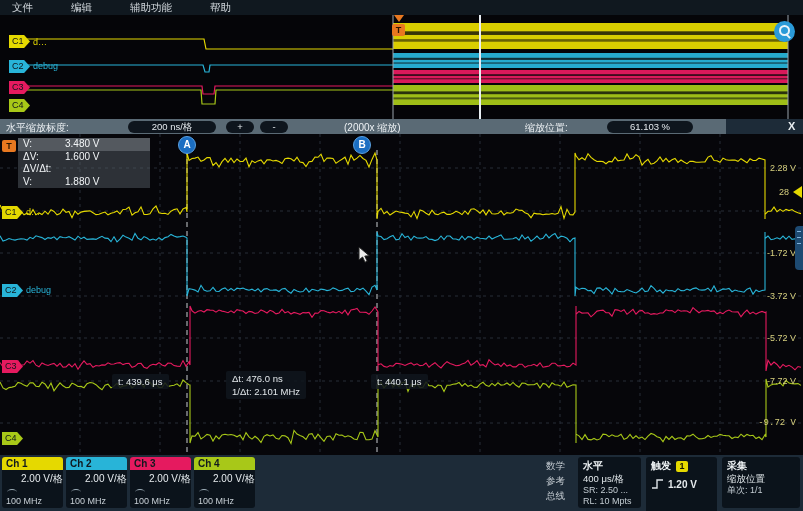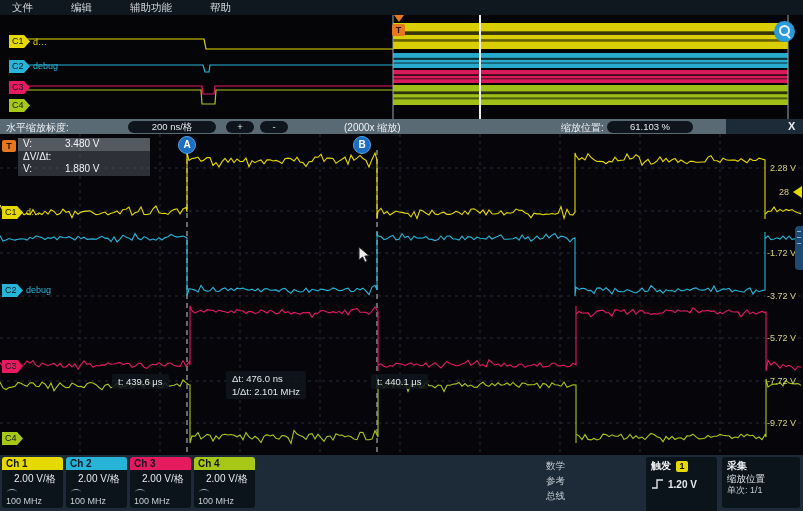--- a/index.html
+++ b/index.html
@@ -49,21 +49,21 @@
   #right-labels span{position:absolute;right:7px;color:#d6cf7e;font-size:9px;}
   #trig-frag{position:absolute;right:14px;top:53px;color:#d6cf7e;font-size:9px;}
   #trig-arrow{position:absolute;right:1px;top:52px;width:0;height:0;border-top:6px solid transparent;border-bottom:6px solid transparent;border-right:9px solid #e5d900;}
   #right-handle{position:absolute;right:0;top:92px;width:8px;height:44px;background:#1d4a72;border-radius:4px 0 0 4px;}
   #right-handle i{display:block;height:1px;background:#7fb2dc;margin:5px 2px 0 2px;}
   #mouse-cursor{position:absolute;left:358px;top:112px;}
   
   #bottombar{position:absolute;top:455px;left:0;width:803px;height:56px;background:#1d2b38;}
   .chbadge{position:absolute;top:2px;width:61px;height:51px;background:#0b131b;border-radius:3px;overflow:hidden;}
   .chbadge .hd{height:13px;font-size:10px;font-weight:bold;color:#11181f;line-height:13px;padding-left:4px;}
-  .chbadge .v{font-size:10px;color:#e6ebee;padding:2px 0 0 12px;}
+  .chbadge .v{font-size:10px;color:#e6ebee;padding:2px 0 0 19px;}
   .bw-icon{display:block;width:10px;height:5px;border-top:1.5px solid #9fb0ba;border-radius:100% 100% 0 0;margin:3px 0 1px 5px;}
   .chbadge .bw{font-size:9px;color:#c8d0d6;padding-left:4px;}
   .side-btn{position:absolute;left:546px;font-size:9.5px;color:#c6cdd3;}
   .panel{position:absolute;top:2px;background:#0b131b;border-radius:3px;box-sizing:border-box;padding:2px 5px;color:#dfe5e9;}
   .panel .ti{font-size:10px;font-weight:bold;color:#f0f4f6;}
   .panel .row{font-size:9px;color:#c3ccd2;line-height:11.5px;}
   .panel .row.big{font-size:9.5px;color:#e2e8eb;}
   #trig-panel .hd-row{display:flex;align-items:center;gap:5px;}
   #trig-src{width:12px;height:11px;background:#e5d900;border-radius:2px;color:#151400;font-size:9px;font-weight:bold;text-align:center;line-height:11px;}
   #trig-level-row{display:flex;align-items:center;gap:4px;margin-top:5px;font-size:10px;color:#e6ebee;font-weight:bold;}
@@ -115,21 +115,21 @@
     <span class="lens-handle"></span>
   </div>
 </div>
 
 <div id="zoombar">
   <span class="zb-label" style="left:6px;">水平缩放标度:</span>
   <span class="pill" style="left:128px;width:88px;">200 ns/格</span>
   <span class="pill" style="left:226px;width:28px;">+</span>
   <span class="pill" style="left:260px;width:28px;">-</span>
   <span class="zb-label" style="left:344px;">(2000x 缩放)</span>
-  <span class="zb-label" style="left:525px;margin-left:36px;">缩放位置:</span>
+  <span class="zb-label" style="left:525px;">缩放位置:</span>
   <span class="pill" style="left:607px;width:86px;">61.103 %</span>
   <span id="zb-close">X</span>
 </div>
 
 <div id="main">
   <svg id="main-svg" width="803" height="321">
       <line x1="80" y1="0" x2="80" y2="321" stroke="#262d36" stroke-dasharray="3,4" stroke-width="1"></line>
       <line x1="160" y1="0" x2="160" y2="321" stroke="#262d36" stroke-dasharray="3,4" stroke-width="1"></line>
       <line x1="240" y1="0" x2="240" y2="321" stroke="#262d36" stroke-dasharray="3,4" stroke-width="1"></line>
       <line x1="320" y1="0" x2="320" y2="321" stroke="#262d36" stroke-dasharray="3,4" stroke-width="1"></line>
@@ -154,20 +154,24 @@
     </svg>
 
   <div id="main-trig-tag">T</div>
 
   <div id="meas-box">
     <div class="meas-row">
         <span class="ml">V:</span>
         <span>3.480 V</span>
       </div>
     <div class="meas-row">
+        <span class="ml">ΔV:</span>
+        <span>1.600 V</span>
+      </div>
+    <div class="meas-row">
         <span class="ml">ΔV/Δt:</span>
         <span></span>
       </div>
     <div class="meas-row">
         <span class="ml">V:</span>
         <span>1.880 V</span>
       </div>
   </div>
 
   <div class="cursor-bubble" style="left:178px;">A</div>
@@ -186,21 +190,21 @@
   <span class="chtext" style="left: 26px; top: 151px; color: rgb(40, 180, 216);">debug</span>
   <div class="cbadge" style="left: 2px; top: 226px; background: rgb(229, 26, 95);">C3</div>
   <div class="cbadge" style="left: 2px; top: 298px; background: rgb(168, 200, 24);">C4</div>
 
   <div id="right-labels">
       <span style="top: 29px;">2.28 V</span>
       <span style="top: 114px;">-1.72 V</span>
       <span style="top: 157px;">-3.72 V</span>
       <span style="top: 199px;">-5.72 V</span>
       <span style="top: 242px;">-7.72 V</span>
-      <span style="top: 284px;">-9.72 V</span>
+      <span style="top: 284px; font-family: Liberation Mono, monospace;">-9.72 V</span>
     </div>
   <span id="trig-frag">28</span>
   <div id="trig-arrow"></div>
 
   <div id="right-handle">
       <i></i>
       <i></i>
       <i></i>
     </div>
 
@@ -232,20 +236,26 @@
     <div class="hd" style="background: rgb(168, 200, 24);">Ch 4</div>
     <div class="v">2.00 V/格</div>
     <span class="bw-icon"></span>
     <div class="bw">100 MHz</div>
   </div>
 
   <span class="side-btn" style="top:5px;">数学</span>
   <span class="side-btn" style="top:20px;">参考</span>
   <span class="side-btn" style="top:35px;">总线</span>
 
+  <div class="panel" style="left:578px;width:63px;height:51px;">
+    <div class="ti">水平</div>
+    <div class="row big">400 μs/格</div>
+    <div class="row">SR: 2.50 ...</div>
+    <div class="row">RL: 10 Mpts</div>
+  </div>
 
   <div class="panel" id="trig-panel" style="left:646px;width:71px;height:68px;">
     <div class="hd-row">
       <span class="ti">触发</span>
       <span id="trig-src">1</span>
     </div>
     <div id="trig-level-row">
       <svg width="13" height="12">
         <polyline points="1,10 6,10 6,2 12,2" fill="none" stroke="#dfe5e9" stroke-width="1.4"></polyline>
       </svg>

